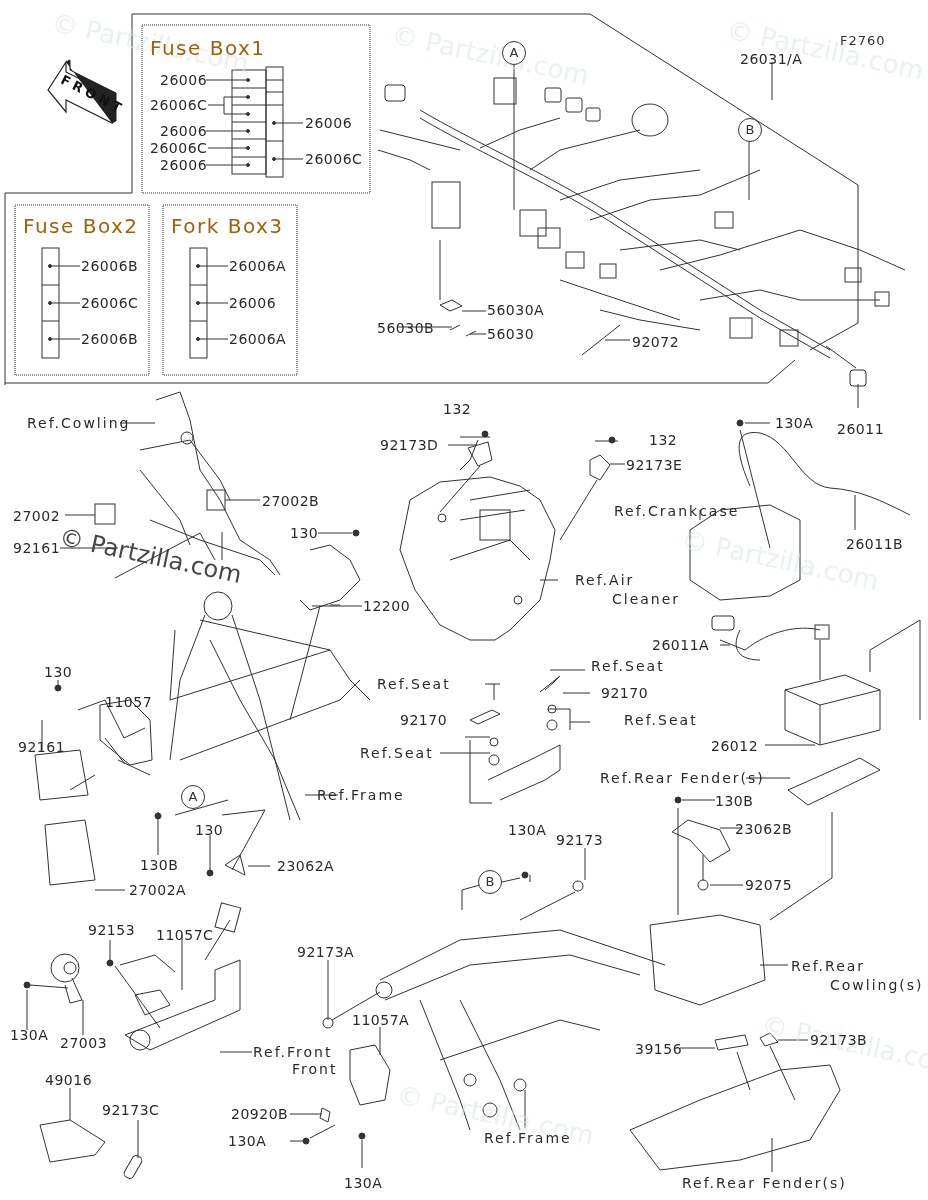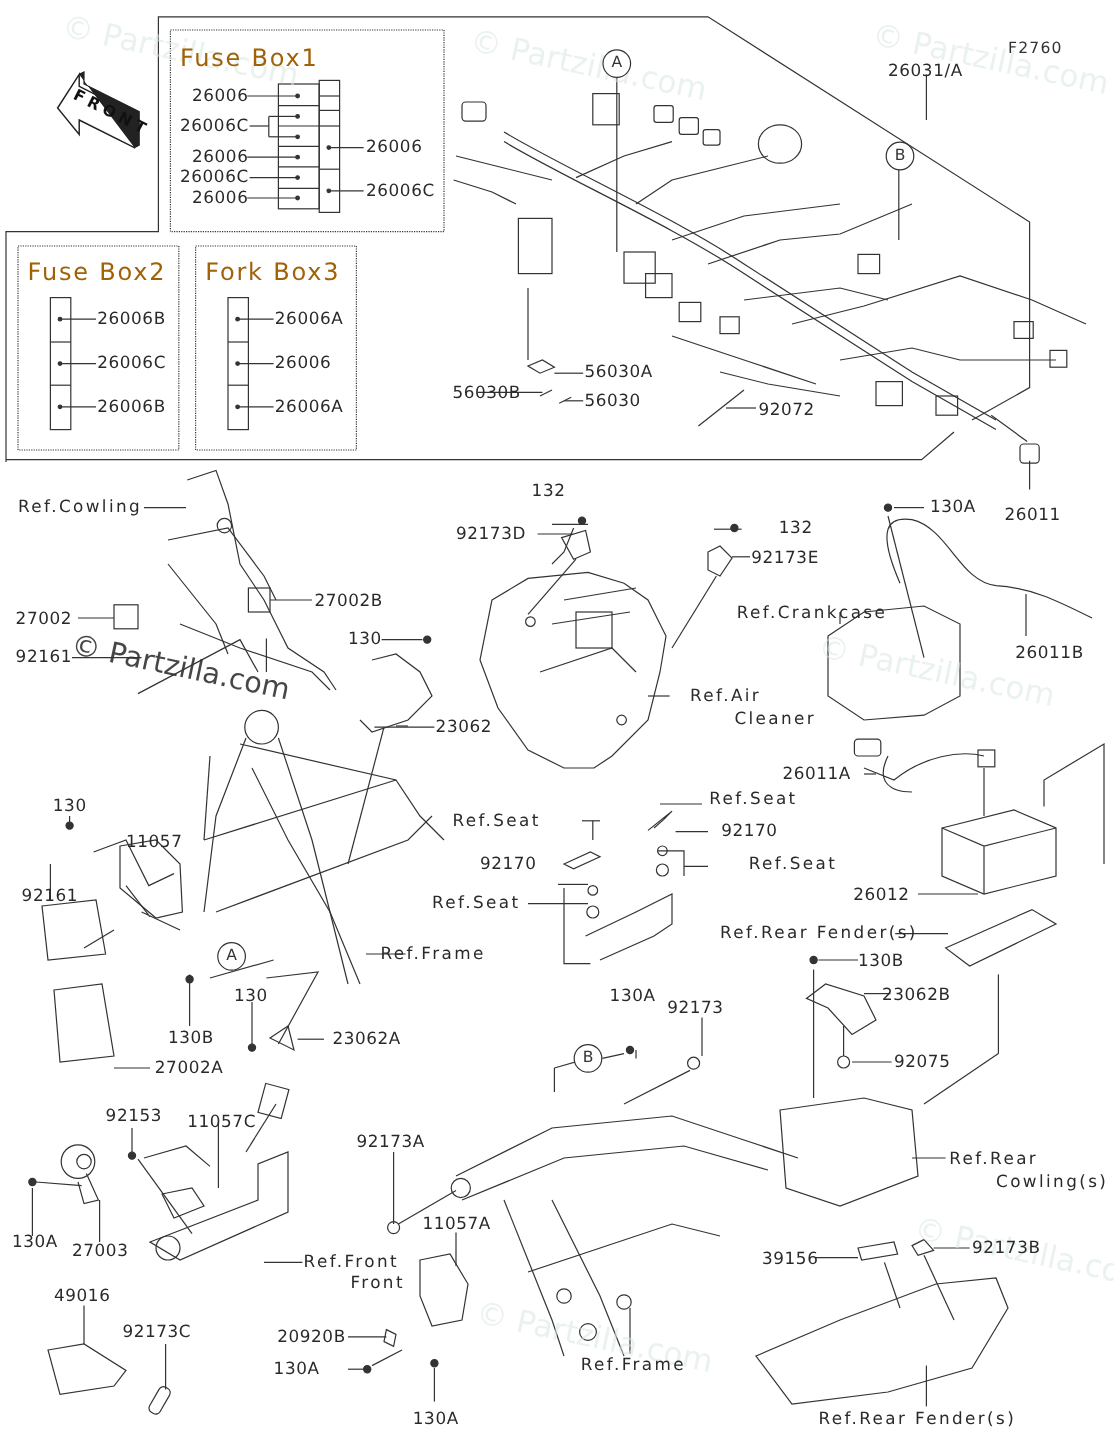--- a/index.html
+++ b/index.html
@@ -366,26 +366,26 @@
 <div class="circ" style="left:181px;top:785px">A</div>
 <div class="circ" style="left:478px;top:870px">B</div>
 
 <div class="lbl" style="left:740px;top:51px">26031/A</div>
 <div class="lbl" style="left:487px;top:302px">56030A</div>
 <div class="lbl" style="left:377px;top:320px">56030B</div>
 <div class="lbl" style="left:487px;top:326px">56030</div>
 <div class="lbl" style="left:632px;top:334px">92072</div>
 <div class="lbl" style="left:837px;top:421px">26011</div>
 
-<div class="lbl ref" style="left:15px;top:415px">Ref.Cowling</div>
+<div class="lbl ref" style="left:27px;top:415px">Ref.Cowling</div>
 <div class="lbl" style="left:13px;top:508px">27002</div>
 <div class="lbl" style="left:262px;top:493px">27002B</div>
 <div class="lbl" style="left:13px;top:540px">92161</div>
 <div class="lbl" style="left:290px;top:525px">130</div>
-<div class="lbl" style="left:363px;top:598px">23062</div>
+<div class="lbl" style="left:363px;top:598px">12200</div>
 
 <div class="lbl" style="left:443px;top:401px">132</div>
 <div class="lbl" style="left:380px;top:437px">92173D</div>
 <div class="lbl" style="left:649px;top:432px">132</div>
 <div class="lbl" style="left:626px;top:457px">92173E</div>
 <div class="lbl ref" style="left:575px;top:572px">Ref.Air</div>
 <div class="lbl ref" style="left:612px;top:591px">Cleaner</div>
 <div class="lbl" style="left:775px;top:415px">130A</div>
 <div class="lbl ref" style="left:614px;top:503px">Ref.Crankcase</div>
 <div class="lbl" style="left:846px;top:536px">26011B</div>

